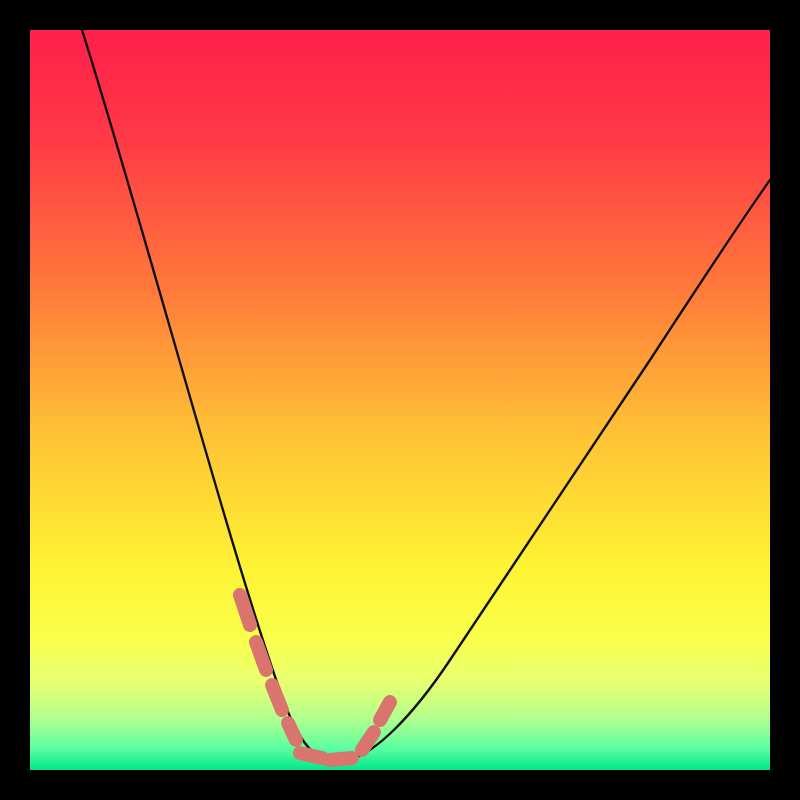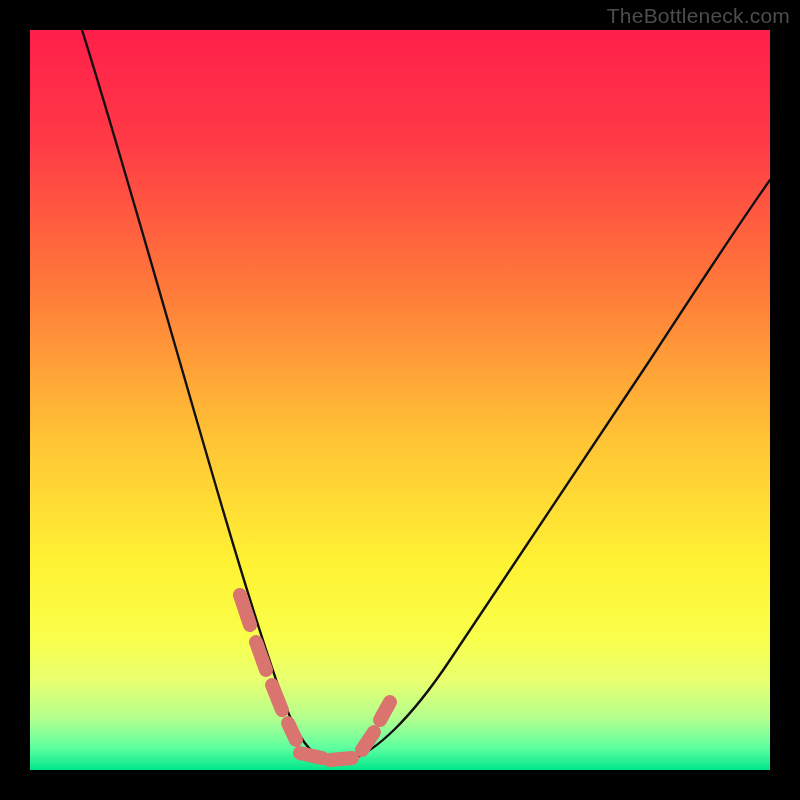--- a/index.html
+++ b/index.html
@@ -81,15 +81,14 @@
 
         <path d="M 270 723  L 292 728"></path>
         <path d="M 300 730  L 322 728"></path>
 
         <path d="M 332 720  L 344 702"></path>
         <path d="M 350 690  L 360 672"></path>
       </g>
     </svg>
   </div>
 
-  <div class="watermark">TheBottleneck.com</div>
 
 </div>
 
 </body></html>

